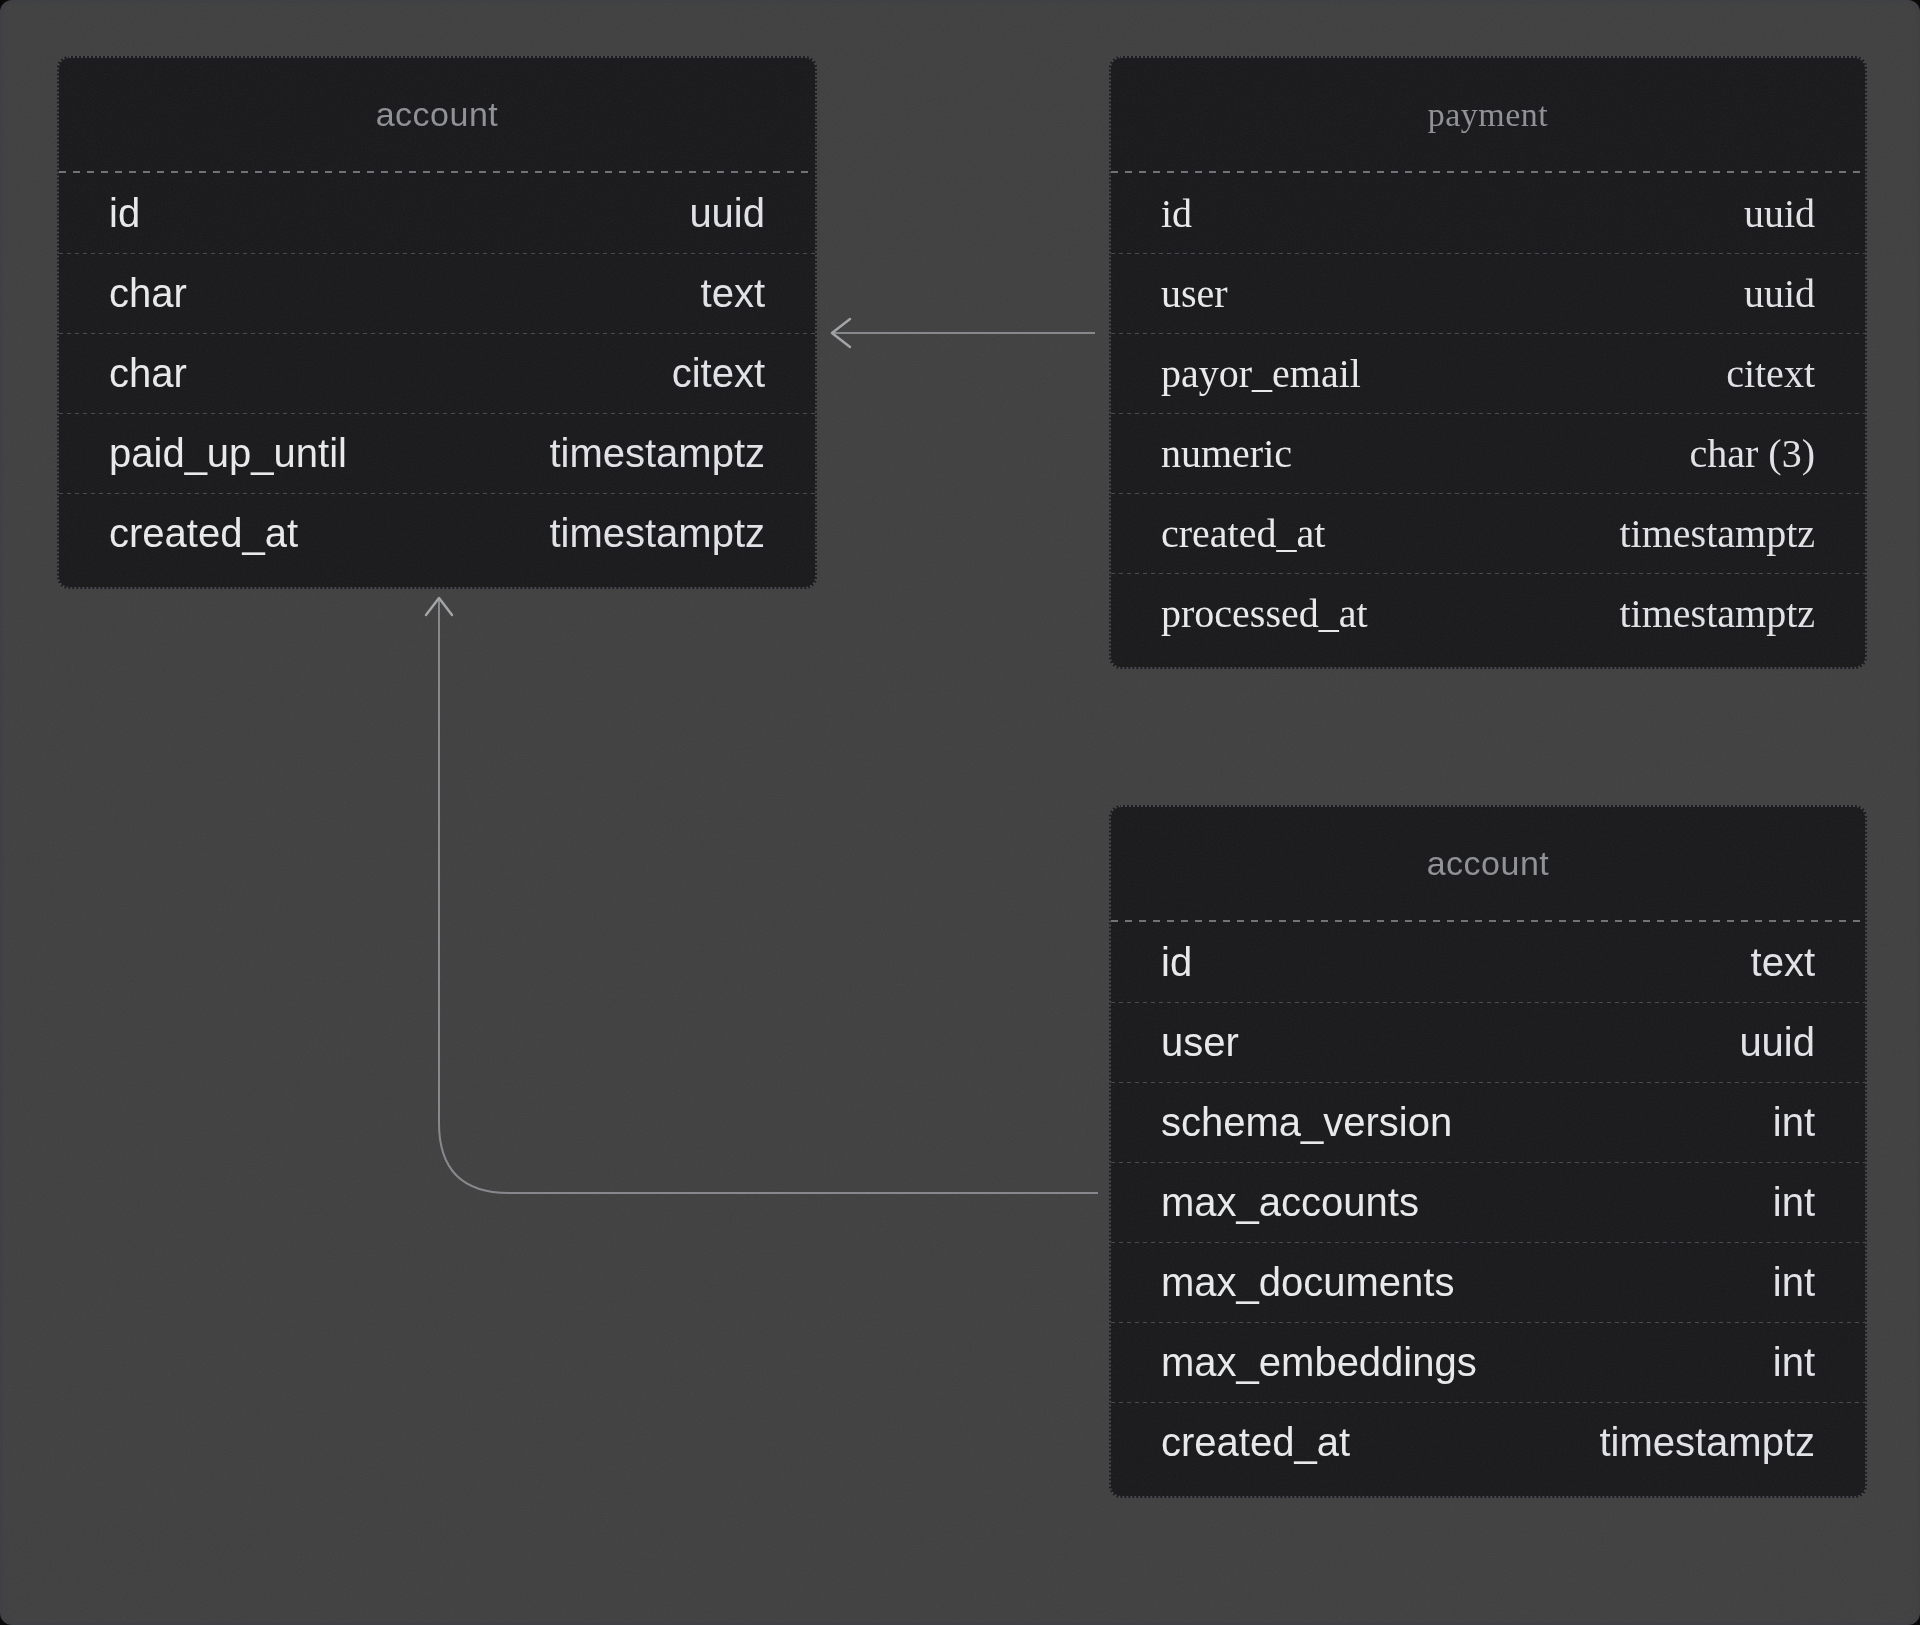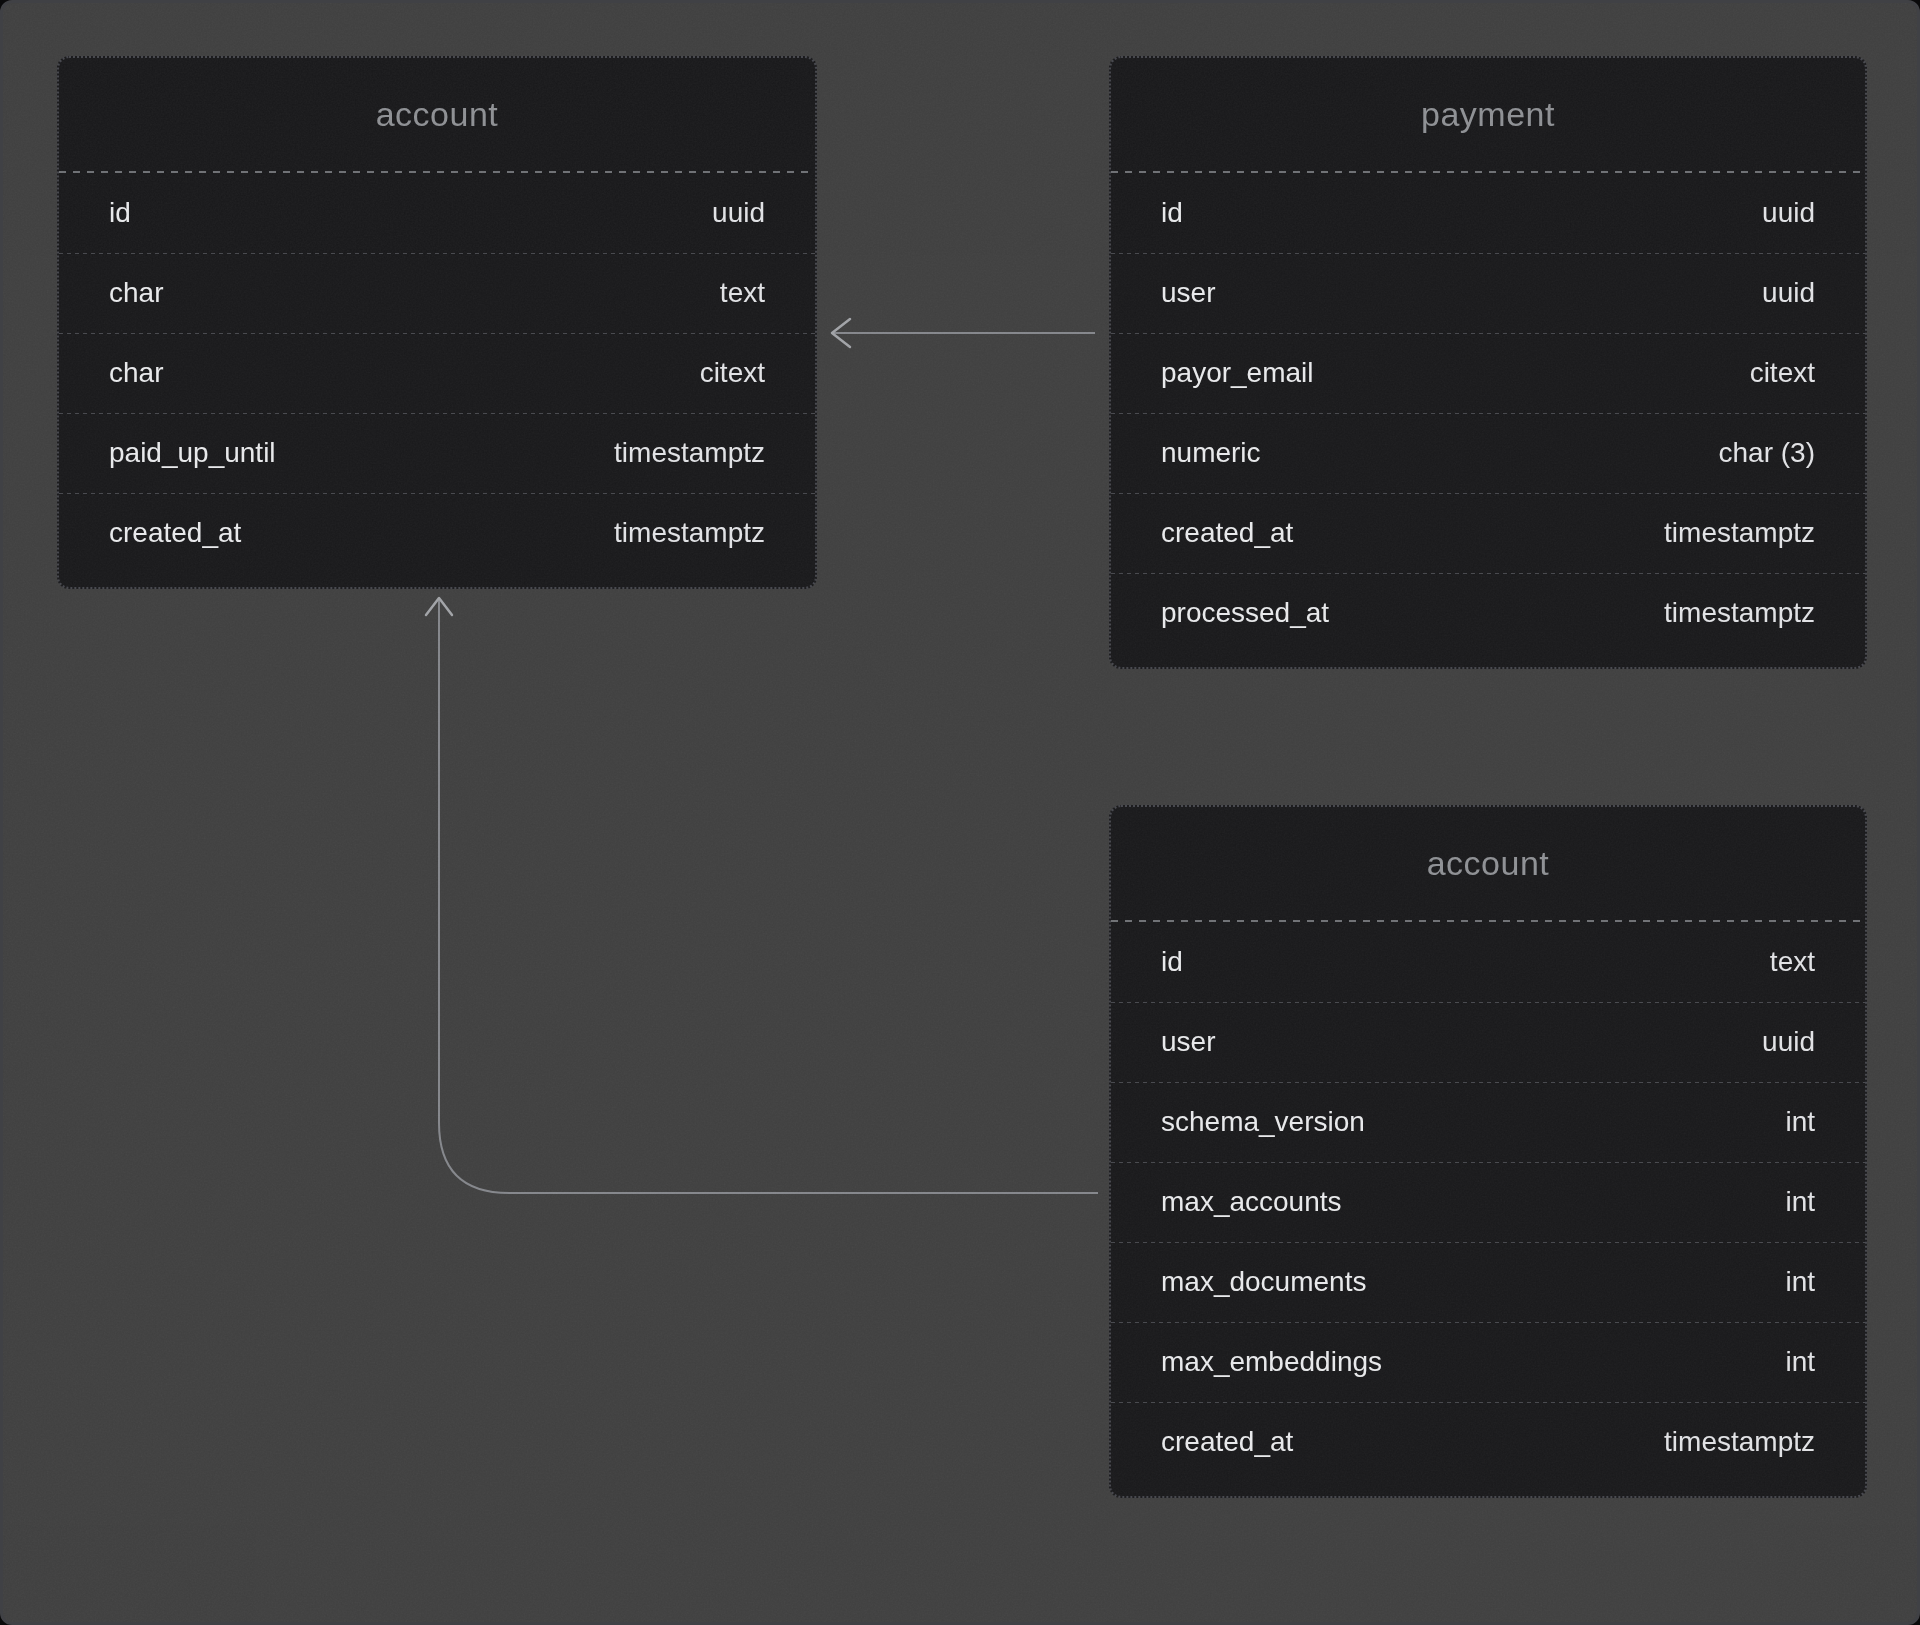--- a/index.html
+++ b/index.html
@@ -15,37 +15,37 @@
   }
   .table{
     position:absolute;
     box-sizing:border-box;
     background:#19191b;
     border:2px dotted #46474d;
     border-radius:12px;
     padding-bottom:14px;
   }
   #t-account{left:54px;top:53px;width:760px;}
-  #t-payment{left:1106px;top:53px;width:758px;}
+  #t-payment{left:1106px;top:53px;width:758px;font-family:Liberation Serif, serif;}
   #t-project{left:1106px;top:802px;width:758px;}
   .table-header{
     height:113px;
     display:flex;align-items:center;justify-content:center;
     font-size:34px;color:#8f9195;letter-spacing:.5px;
   }
   .sep{
     height:2px;
     background:repeating-linear-gradient(90deg,#6f7175 0 7px,transparent 7px 14px);
   }
   .row{
     position:relative;
     height:80px;
     display:flex;align-items:center;justify-content:space-between;
     padding:0 50px;
-    font-size:28px;color:#e9eaec;
+    font-size:40px;color:#e9eaec;
   }
   .row + .row::before{
     content:"";
     position:absolute;left:0;right:0;top:0;height:1px;
     background:repeating-linear-gradient(90deg,#47484d 0 4px,transparent 4px 8px);
   }
   .col-name{color:#e9eaec;}
   .col-type{color:#e2e3e6;}
   svg.connectors{position:absolute;inset:0;pointer-events:none;}
   svg.noise{position:absolute;inset:0;pointer-events:none;}

